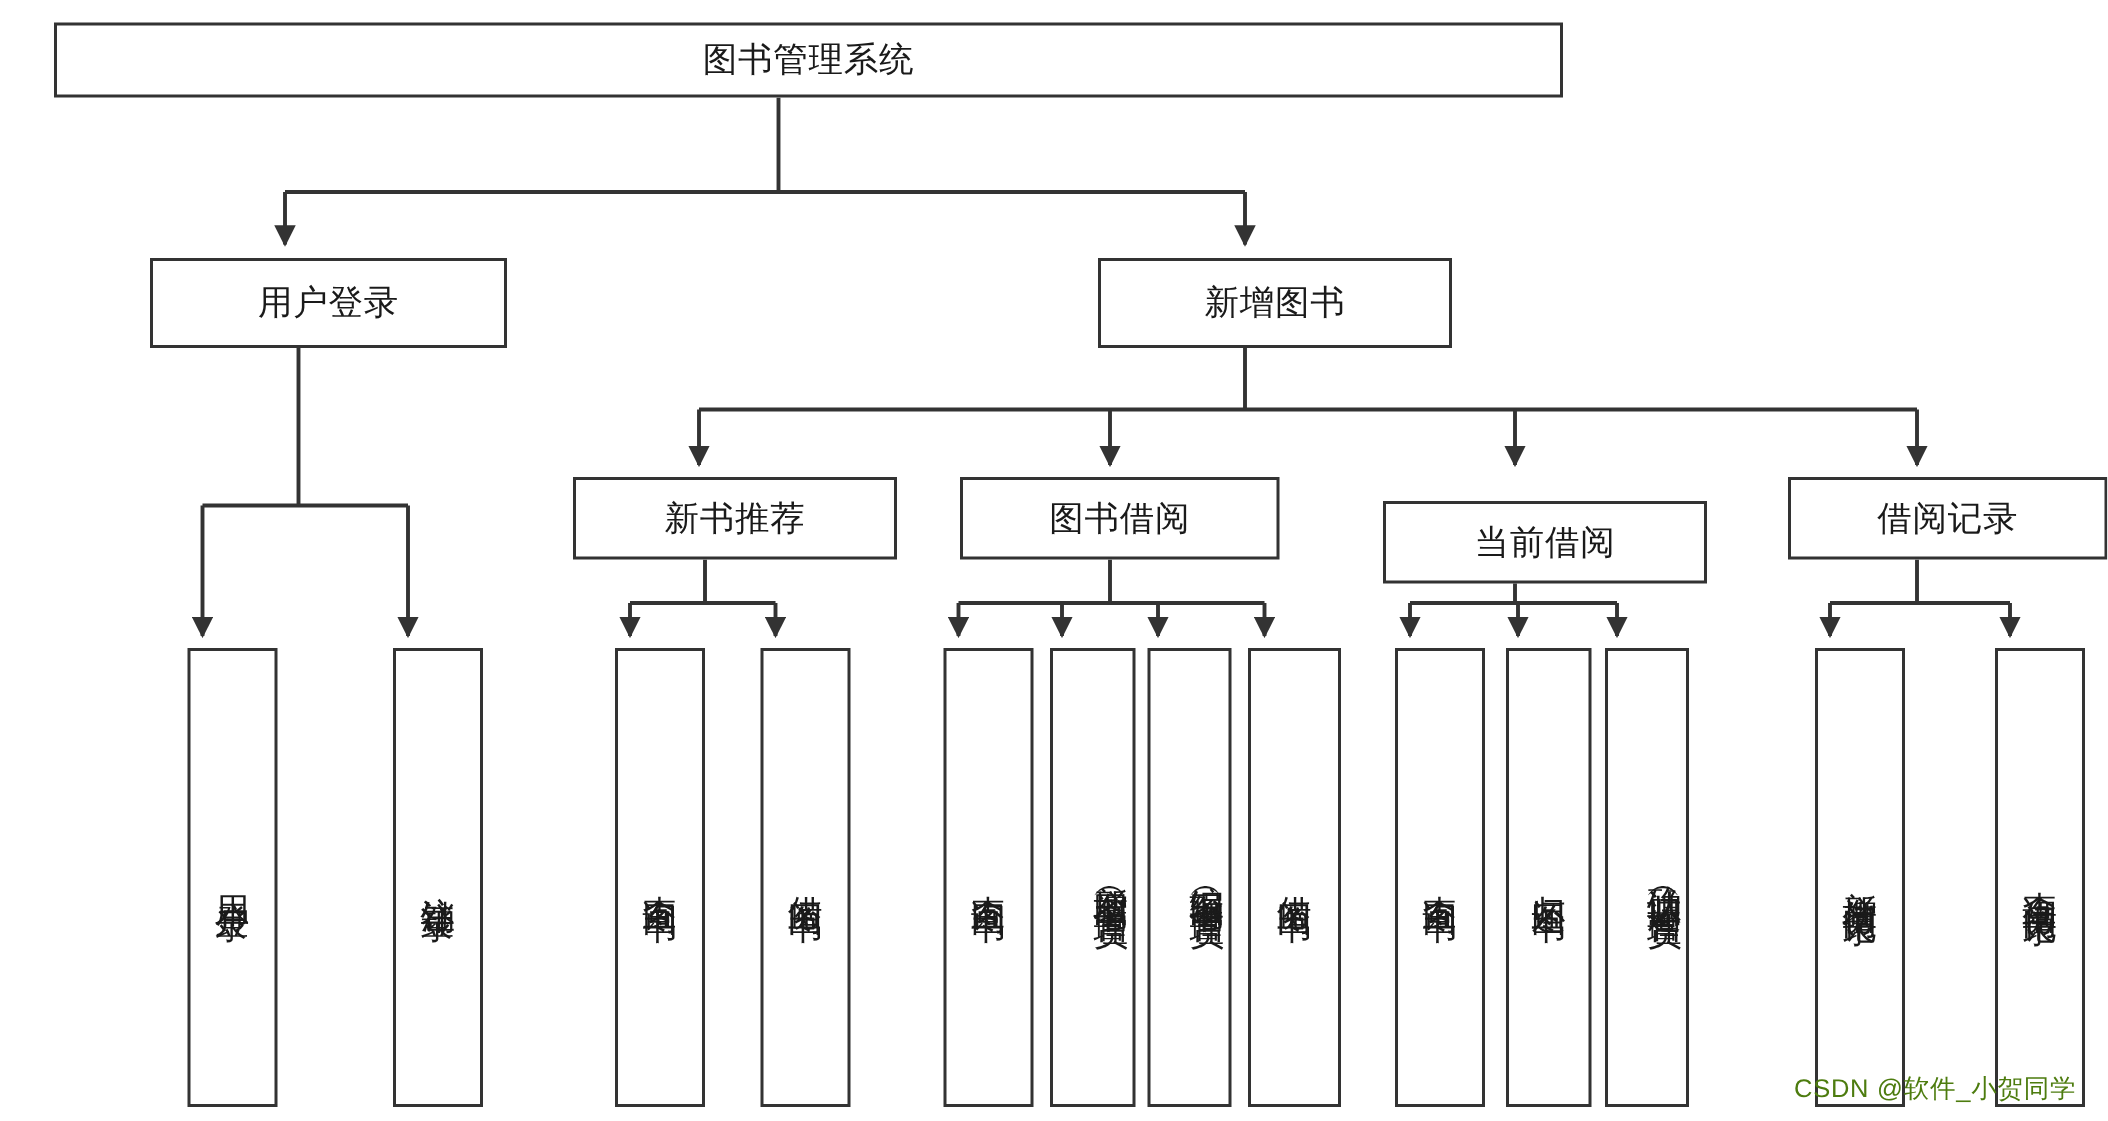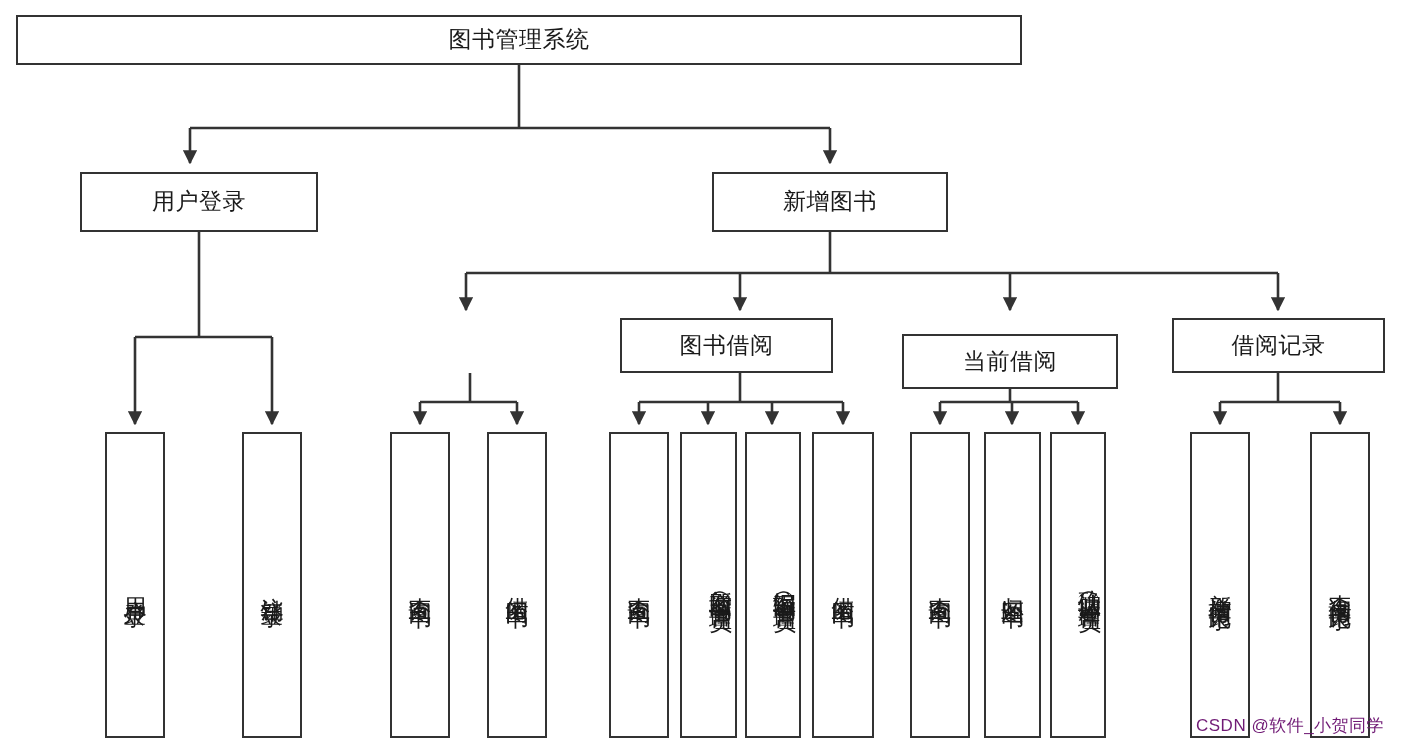--- a/index.html
+++ b/index.html
@@ -26,20 +26,21 @@
   .node {
     position: absolute;
     box-sizing: border-box;
     border: 2.5px solid #333333;
     background: #ffffff;
     display: flex;
     align-items: center;
     justify-content: center;
     color: #1a1a1a;
     z-index: 2;
+    margin-left: 20px;
   }
   .node.horiz {
     font-size: 23px;
     letter-spacing: 0.5px;
     line-height: 1.2;
     text-align: center;
   }
   .node.vert {
     writing-mode: vertical-rl;
     text-orientation: upright;
@@ -51,21 +52,21 @@
     justify-content: center;
   }
   .node.vert.topalign {
     align-items: flex-start;
   }
   .watermark {
     position: absolute;
     left: 1196px;
     top: 714px;
     font-size: 17px;
-    color: #701a75;
+    color: #4d7c0f;
     letter-spacing: 0.5px;
     white-space: nowrap;
     z-index: 5;
     font-family: "Liberation Sans", "DejaVu Sans", sans-serif;
   }
 </style>
 </head>
 <body>
 
 <div id="canvas">
@@ -124,20 +125,23 @@
     <span>图书管理系统</span>
   </div>
 
   <div class="node horiz" style="left:80px; top:172px; width:238px; height:60px;">
     <span>用户登录</span>
   </div>
   <div class="node horiz" style="left:712px; top:172px; width:236px; height:60px;">
     <span>新增图书</span>
   </div>
 
+  <div class="node horiz" style="left:362px; top:318px; width:216px; height:55px;">
+    <span>新书推荐</span>
+  </div>
   <div class="node horiz" style="left:620px; top:318px; width:213px; height:55px;">
     <span>图书借阅</span>
   </div>
   <div class="node horiz" style="left:902px; top:334px; width:216px; height:55px;">
     <span>当前借阅</span>
   </div>
   <div class="node horiz" style="left:1172px; top:318px; width:213px; height:55px;">
     <span>借阅记录</span>
   </div>
 

